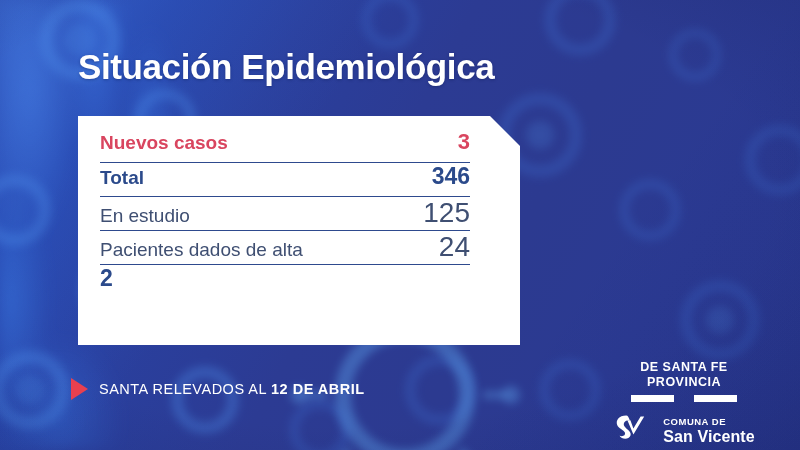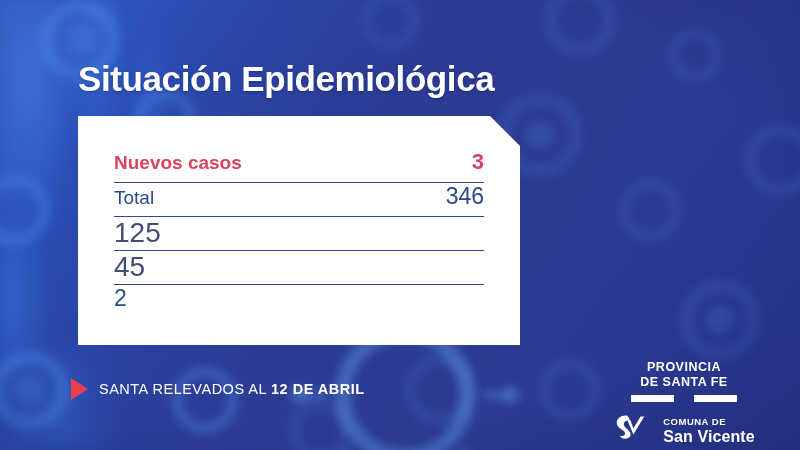--- a/index.html
+++ b/index.html
@@ -86,57 +86,55 @@
   .title {
     position: absolute;
     left: 78px;
     top: 47px;
     font-size: 35px;
     font-weight: bold;
     color: #ffffff;
     letter-spacing: -0.4px;
     text-shadow: 0 1px 3px rgba(10,20,70,.35);
     white-space: nowrap;
-    margin-top: 12px;
   }
 
   
   .card {
     position: absolute;
     left: 78px;
     top: 116px;
     width: 442px;
     height: 229px;
     background: #ffffff;
     -webkit-clip-path: polygon(0 0, calc(100% - 30px) 0, 100% 30px, 100% 100%, 0 100%);
     clip-path: polygon(0 0, calc(100% - 30px) 0, 100% 30px, 100% 100%, 0 100%);
     box-shadow: 0 2px 10px rgba(8,16,60,.25);
   }
   .table {
     position: absolute;
-    left: 36px;
+    left: 22px;
     top: 13px;
     width: 370px;
-    margin-top: 20px;
   }
   .row {
     display: flex;
     align-items: baseline;
     justify-content: space-between;
     height: 33px;
     border-bottom: 1.6px solid #2e4a8e;
   }
   .row:last-child { border-bottom: none; }
   .row .label { font-size: 19px; color: #3b4a6b; white-space: nowrap; }
   .row .value { font-size: 21px; color: #3b4a6b; white-space: nowrap; }
 
   .row.accent .label,
   .row.accent .value { color: #d9455f; font-weight: bold; }
   .row.strong .label,
-  .row.strong .value { color: #2b4a8b; font-weight: normal; }
+  .row.strong .value { color: #2b4a8b; font-weight: bold; }
   .row.accent .value { font-size: 22px; }
   .row.strong .value { font-size: 23px; }
   .row.plain .label,
   .row.plain .value { color: #3f4f72; font-weight: normal; }
   .row.plain .value { font-size: 28px; }
 
   
   .footnote {
     position: absolute;
     left: 71px;
@@ -281,44 +279,46 @@
         <span class="label">Nuevos casos</span>
         <span class="value">3</span>
       </div>
 
       <div class="row strong">
         <span class="label">Total</span>
         <span class="value">346</span>
       </div>
 
       <div class="row plain">
+        <span class="label">En estudio</span>
         <span class="value">125</span>
       </div>
 
       <div class="row plain">
-        <span class="value">45</span>
+        <span class="label">Pacientes dados de alta</span>
+        <span class="value">24</span>
       </div>
 
 
       <div class="row strong">
         <span class="value">2</span>
       </div>
 
     </div>
   </div>
 
   <div class="footnote">
     <span class="tri"></span>
     <span class="txt"><span>SANTA RELEVADOS AL </span><b>12 DE ABRIL</b></span>
   </div>
 
   <div class="logos">
     <div class="prov">
+      <div>DE SANTA FE</div>
       <div>PROVINCIA</div>
-      <div>DE SANTA FE</div>
     </div>
     <div class="flagbars">
       <i></i>
       <i></i>
     </div>
     <div class="comuna">
       <span class="mark">
         <svg viewBox="0 0 60 50" aria-hidden="true">
           <path d="M22 4 C10 4 4 12 7 20 C9 26 18 28 20 33 C21 37 17 40 11 38
                    C14 44 26 45 29 38 C32 31 22 27 19 22 C16 17 20 11 28 12

